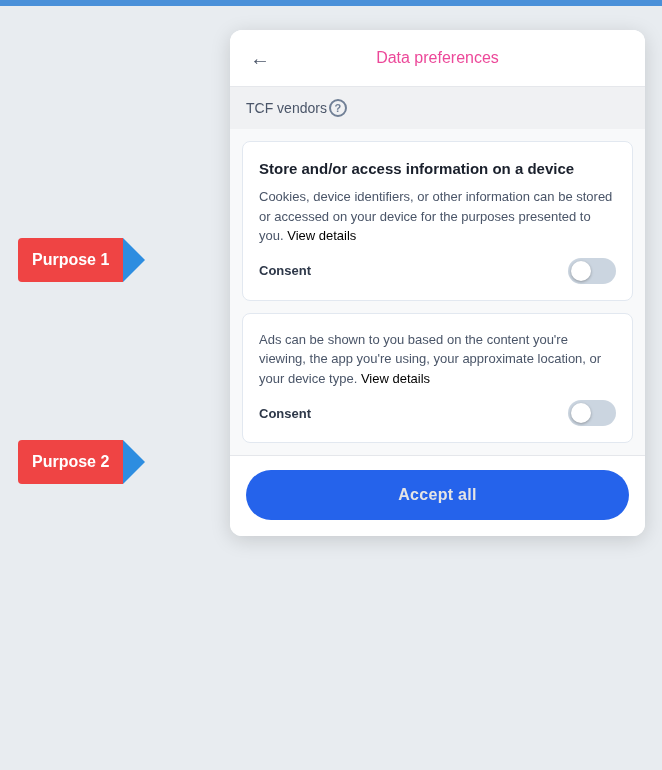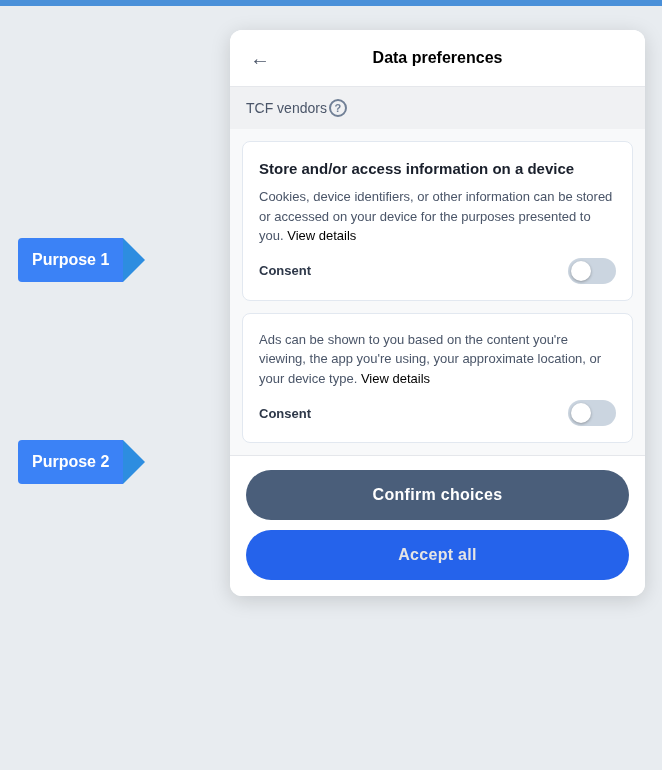--- a/index.html
+++ b/index.html
@@ -43,21 +43,21 @@
       top: 238px;
       left: 18px;
     }
 
     .arrow-label-2 {
       top: 440px;
       left: 18px;
     }
 
     .arrow-box {
-      background: #3b82f6;
+      background: #ef4444;
       color: white;
       font-weight: 700;
       font-size: 16px;
       padding: 10px 14px;
       border-radius: 4px 0 0 4px;
       white-space: nowrap;
       height: 44px;
       display: flex;
       align-items: center;
     }
@@ -102,22 +102,22 @@
       background: none;
       border: none;
       padding: 0;
       line-height: 1;
     }
 
     .dialog-title {
       flex: 1;
       text-align: center;
       font-size: 16px;
-      font-weight: 700;
-      color: #000000;
+      font-weight: 400;
+      color: #ec4899;
       margin-right: 32px;
     }
 
     
     .dialog-content {
       flex: 1;
       overflow-y: auto;
       background: #f8f9fa;
       max-height: 500px;
       position: relative;
@@ -342,17 +342,16 @@
         <label class="toggle-switch">
           <input type="checkbox" style="">
           <span class="toggle-slider"></span>
         </label>
       </div>
     </div>
 
   </div>
 
   <div class="dialog-footer">
-    <button class="btn-confirm">Confirm choices</button>
     <button class="btn-accept">Accept all</button>
   </div>
 
 </div>
 
 </body></html>

